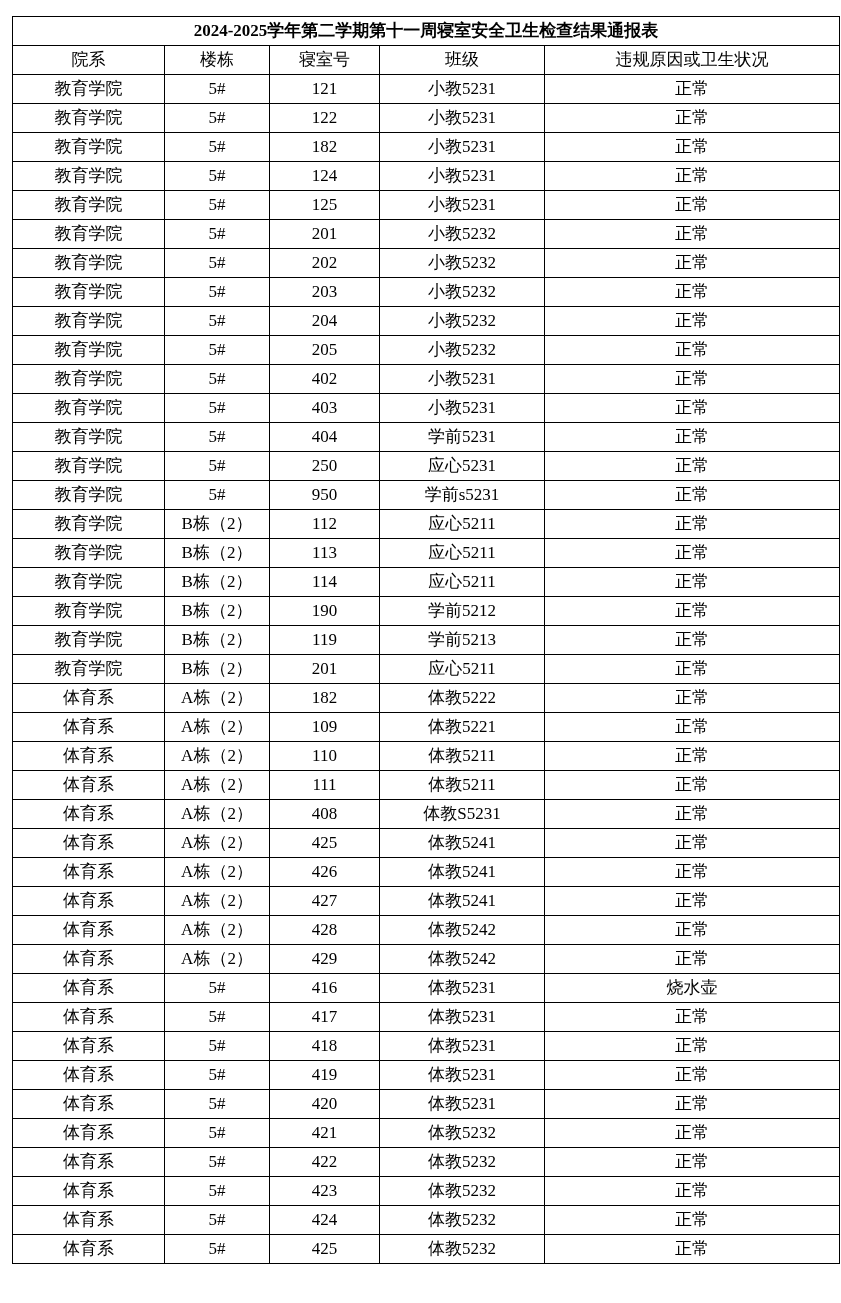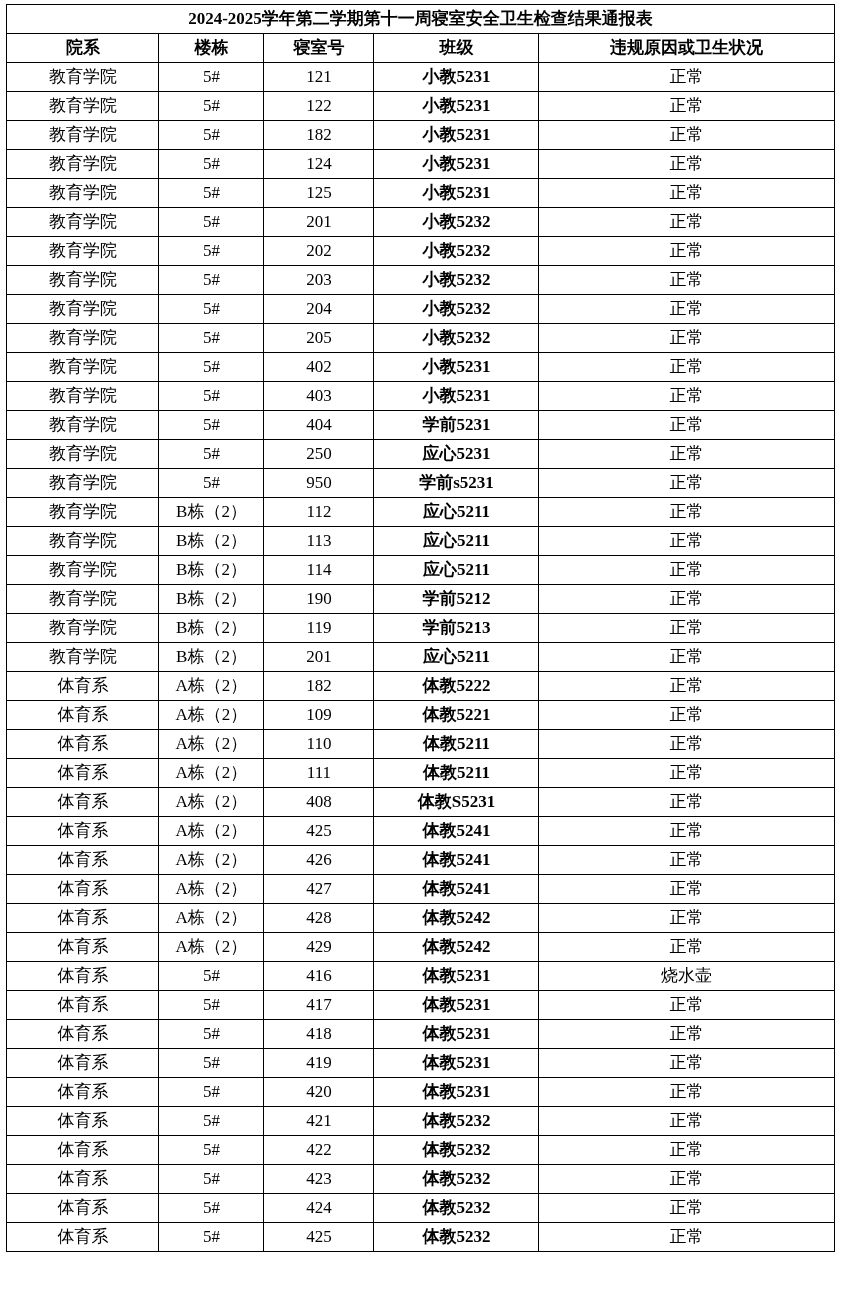--- a/index.html
+++ b/index.html
@@ -9,21 +9,21 @@
   }
   body {
     width: 841px;
     height: 1303px;
     font-family: "Liberation Serif", "DejaVu Serif", serif;
     color: #000000;
   }
   .page {
     width: 841px;
     box-sizing: border-box;
-    padding: 0;
+    padding: 12px;
   }
   table.report {
     border-collapse: collapse;
     width: 827px;
     margin: 4px auto 0 auto;
     table-layout: fixed;
   }
   table.report td, table.report th {
     border: 1px solid #000000;
     padding: 0;
@@ -39,32 +39,32 @@
   td.title-cell {
     font-size: 26px;
     font-weight: bold;
     letter-spacing: 0px;
     padding: 2px 4px 4px 4px;
     height: auto;
     line-height: 1.25;
   }
   thead th {
     font-size: 19px;
-    font-weight: bold;
+    font-weight: normal;
     height: 36px;
   }
   col.c-dept { width: 152px; }
   col.c-bldg  { width: 105px; }
   col.c-room  { width: 110px; }
   col.c-class { width: 165px; }
   col.c-note  { width: 295px; }
   td.dept { font-size: 17px; margin-top: 36px; }
   td.bldg { font-size: 17px; }
   td.room { font-size: 17px; }
-  td.class { font-size: 17px; font-weight: bold; }
+  td.class { font-size: 17px; }
   td.note { font-size: 17px; margin-top: 38px; }
 </style>
 </head>
 <body>
 
 <div class="page">
   <table class="report">
     <colgroup>
       <col class="c-dept">
       <col class="c-bldg">

